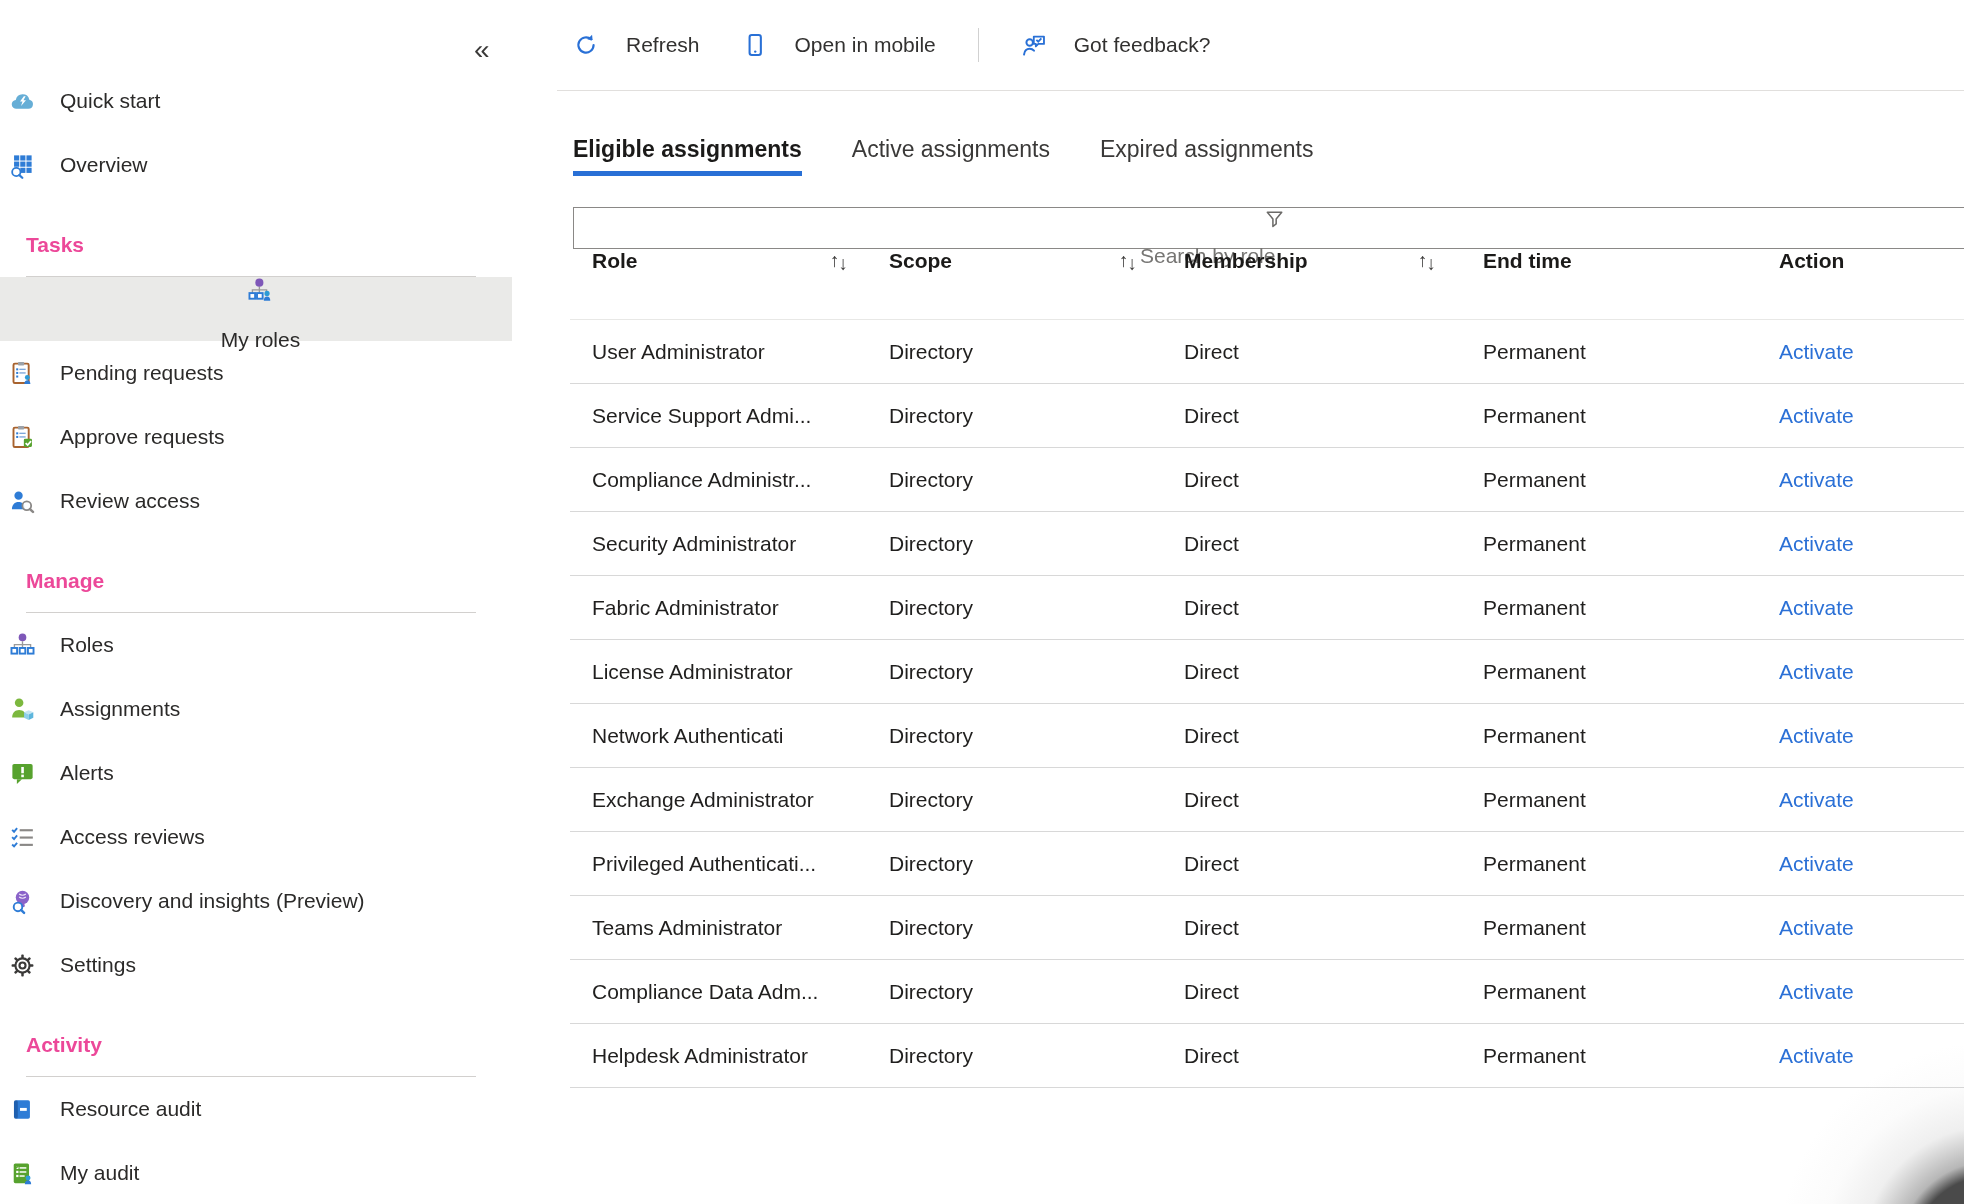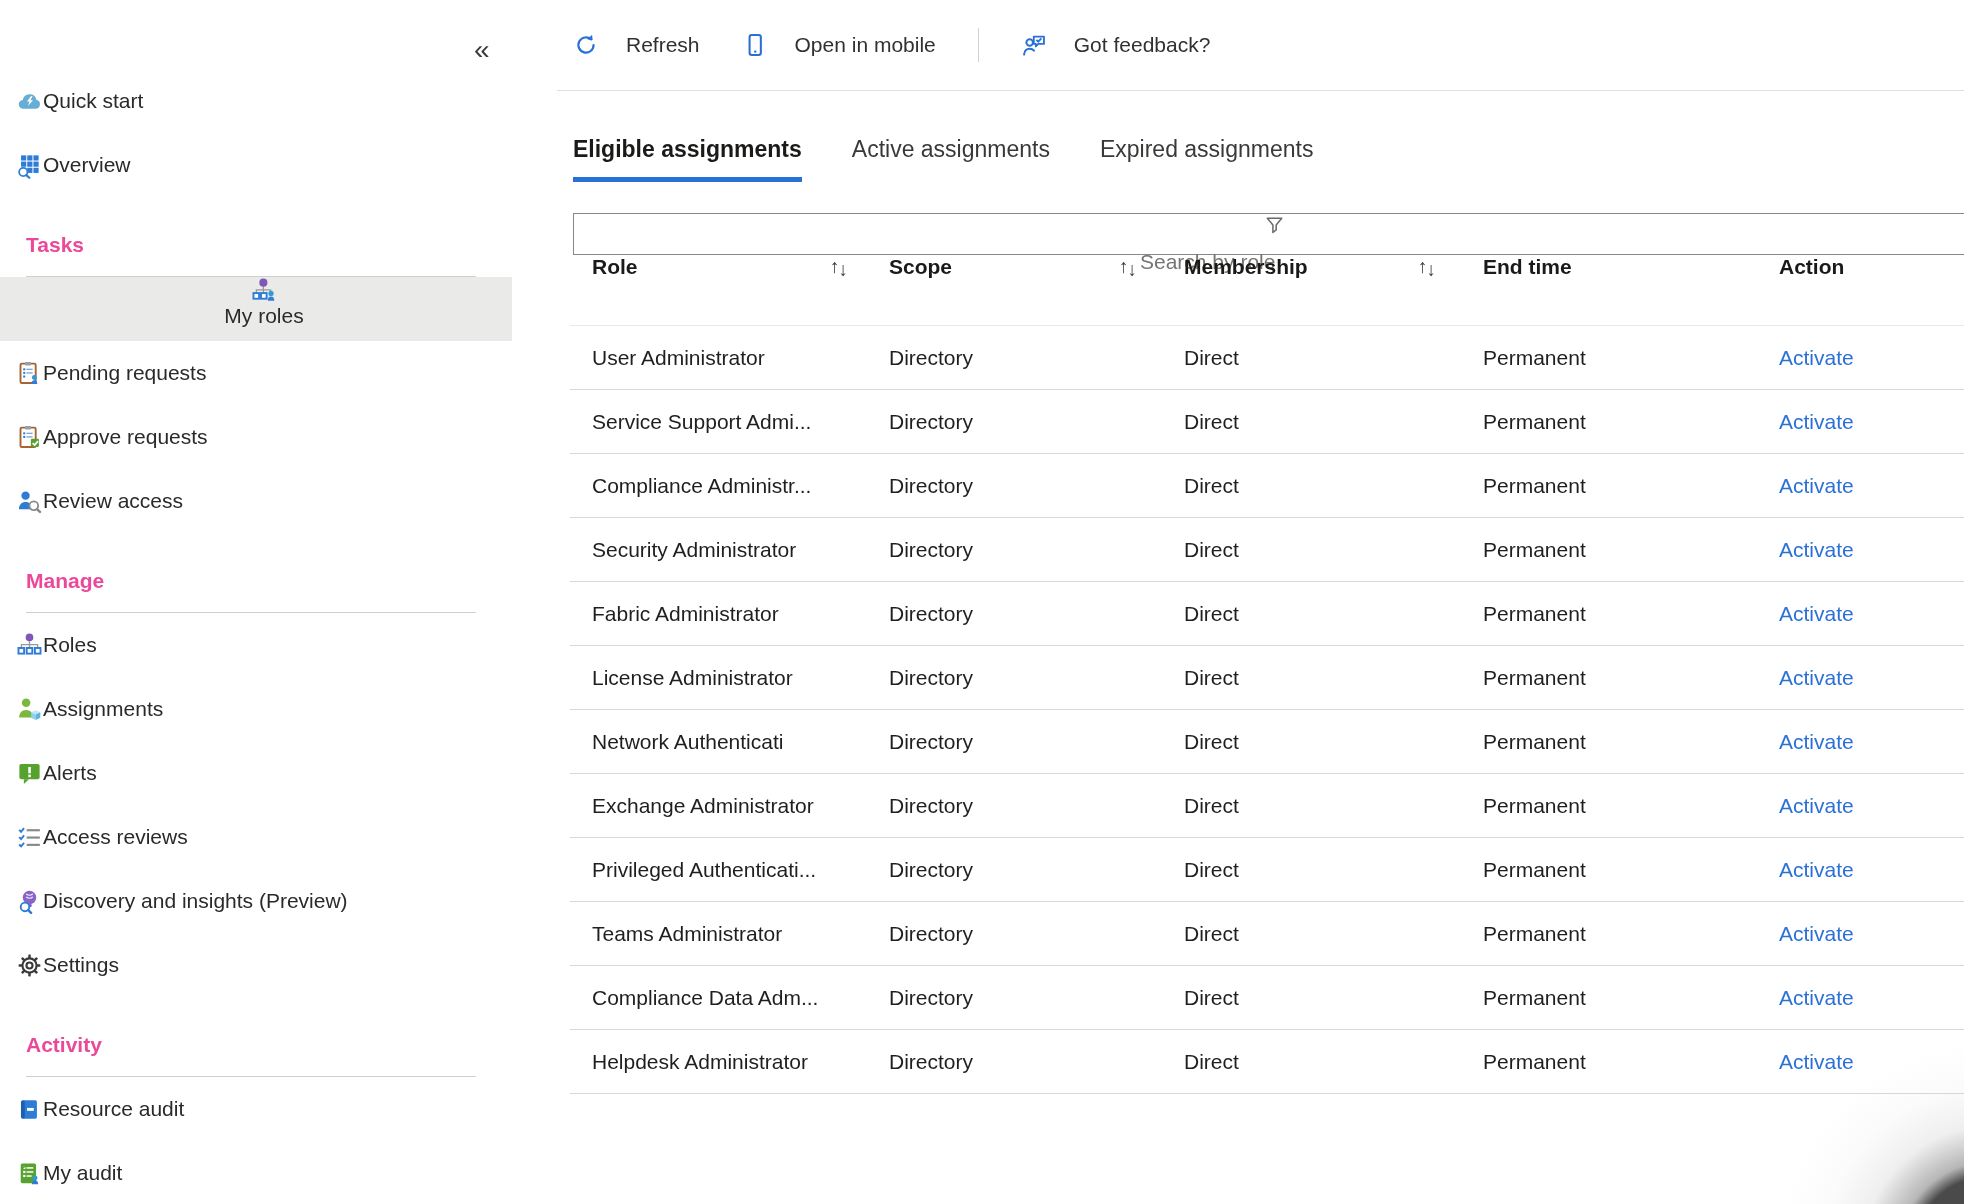--- a/index.html
+++ b/index.html
@@ -7,35 +7,35 @@
   body {
     position:relative; overflow:hidden; background:#fff;
     font-family:"Liberation Sans","DejaVu Sans",sans-serif;
     color:#201f1e;
   }
   svg { display:block; width:100%; height:100%; }
 
   
   .sidebar { position:absolute; left:0; top:0; width:515px; height:100%; background:#fff; padding-top:69px; }
   .collapse-btn { position:absolute; top:36px; left:474px; font-size:28px; color:#3b3a39; cursor:pointer; line-height:1; }
-  .nav-item { height:64px; display:flex; align-items:center; padding-left:16px; font-size:21px; color:#2b2a29; cursor:pointer; width:512px; }
+  .nav-item { height:64px; display:flex; align-items:center; padding-left:9px; gap:24px; font-size:21px; color:#2b2a29; cursor:pointer; width:512px; }
   .nav-item.selected { background:var(--selected_bg);flex-direction:column; }
   .nav-icon { width:27px; height:27px; flex:0 0 27px; }
   .nav-section { margin:16px 39px 0 26px; height:64px; display:flex; align-items:center; font-size:21px; font-weight:700; color:#ec4899; border-bottom:1px solid #d2d0ce; }
 
   
   .content { position:absolute; left:515px; top:0; right:0; bottom:0; }
   .toolbar { height:90px; display:flex; align-items:center; padding-left:58px; font-size:21px; color:#323130; position:relative; }
   .tb-item { display:flex; align-items:center; gap:27px; margin-right:42px; cursor:pointer; }
   .tb-icon { width:26px; height:26px; flex:0 0 26px; }
   .tb-sep { width:1px; height:34px; background:#d1d1d1; margin-right:42px; }
   .toolbar-divider { position:absolute; left:42px; right:0; top:90px; height:1px; background:#e1dfdd; }
 
   .tabs { padding:46px 0 0 58px; display:flex; gap:50px; }
-  .tab { font-size:23px; padding-bottom:14px; color:#3a3938; cursor:pointer; border-bottom:5px solid transparent; }
+  .tab { font-size:23px; padding-bottom:8px; color:#3a3938; cursor:pointer; border-bottom:5px solid transparent; }
   .tab.active { font-weight:700; color:#1b1a19; border-bottom-color:var(--accent); }
 
   .searchbox { margin:31px 0 0 58px; height:42px; border:1px solid #8a8886; border-right:none; display:flex; align-items:center; padding-left:13px; gap:13px;flex-direction:column; }
   .funnel { width:23px; height:23px; flex:0 0 23px; }
   .searchbox input { flex:1; border:none; outline:none; background:transparent; font-size:21px; font-family:inherit; color:#323130; height:100%; }
   .searchbox input::placeholder { color:#767573; }
 
   .table { margin-left:55px; }
   .thead { display:flex; height:71px; align-items:flex-start; border-bottom:1px solid #e8e8e6; font-weight:700; font-size:21px; color:#1b1a19; }
   .tr { display:flex; height:64px; align-items:center; border-bottom:1px solid #d8d8d8; font-size:21px; }

